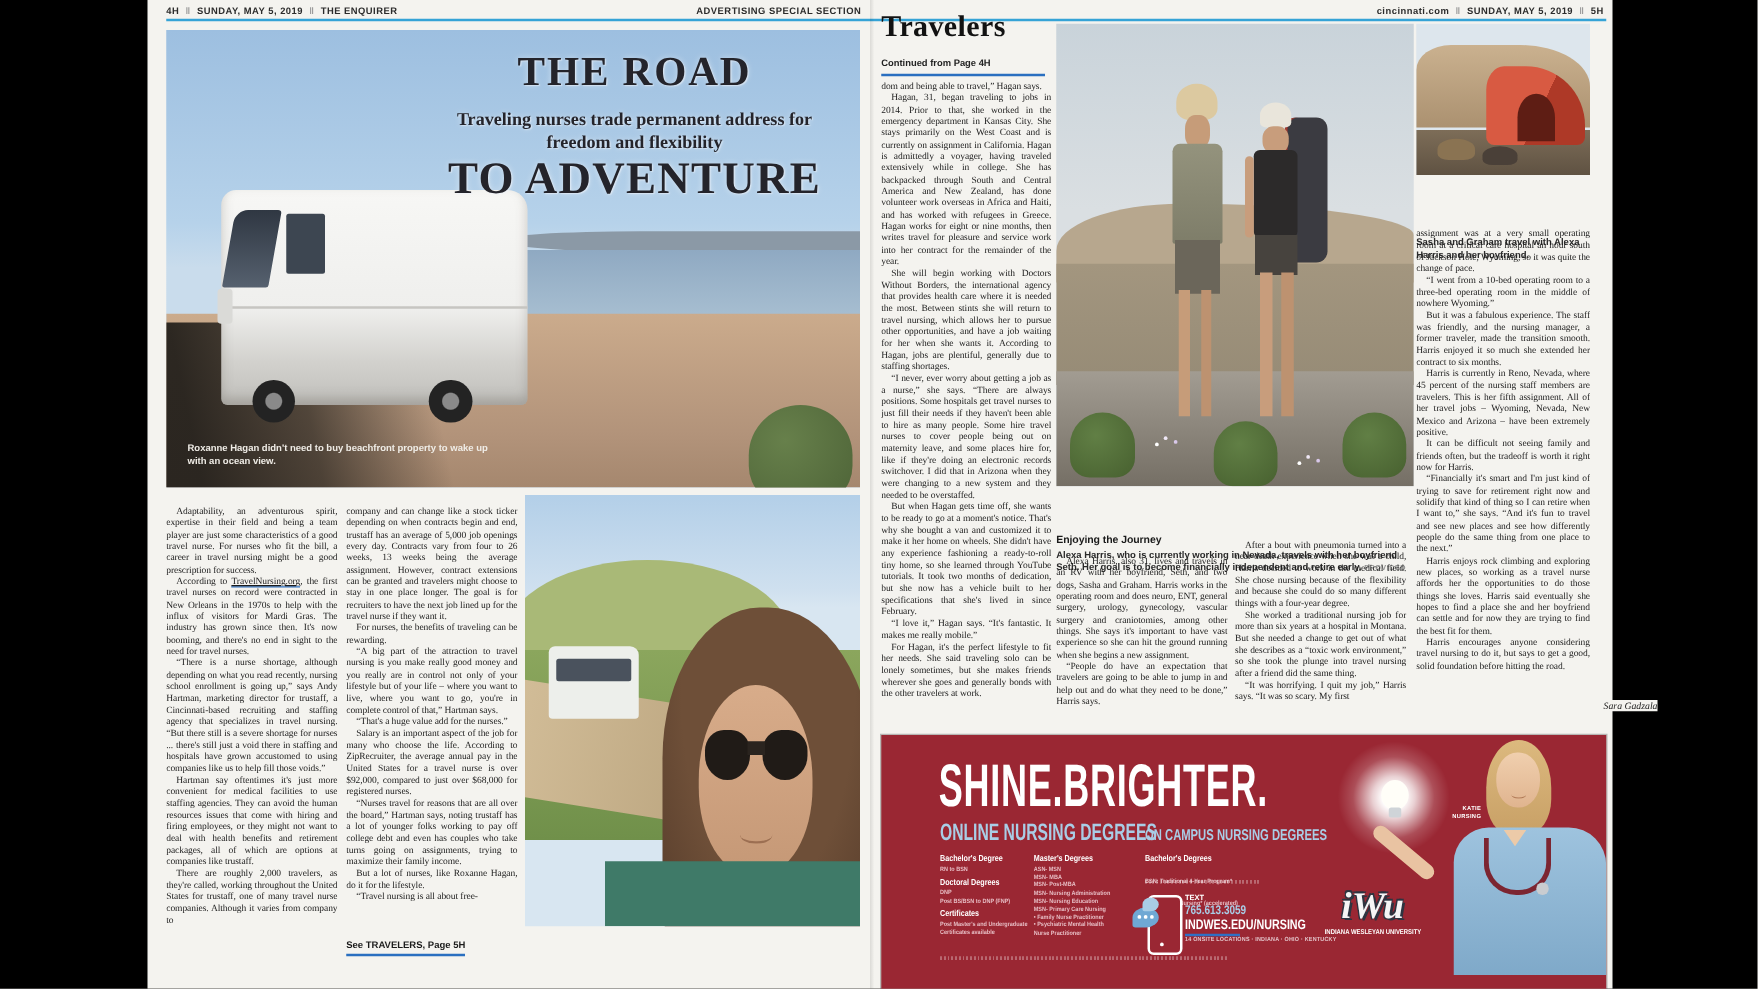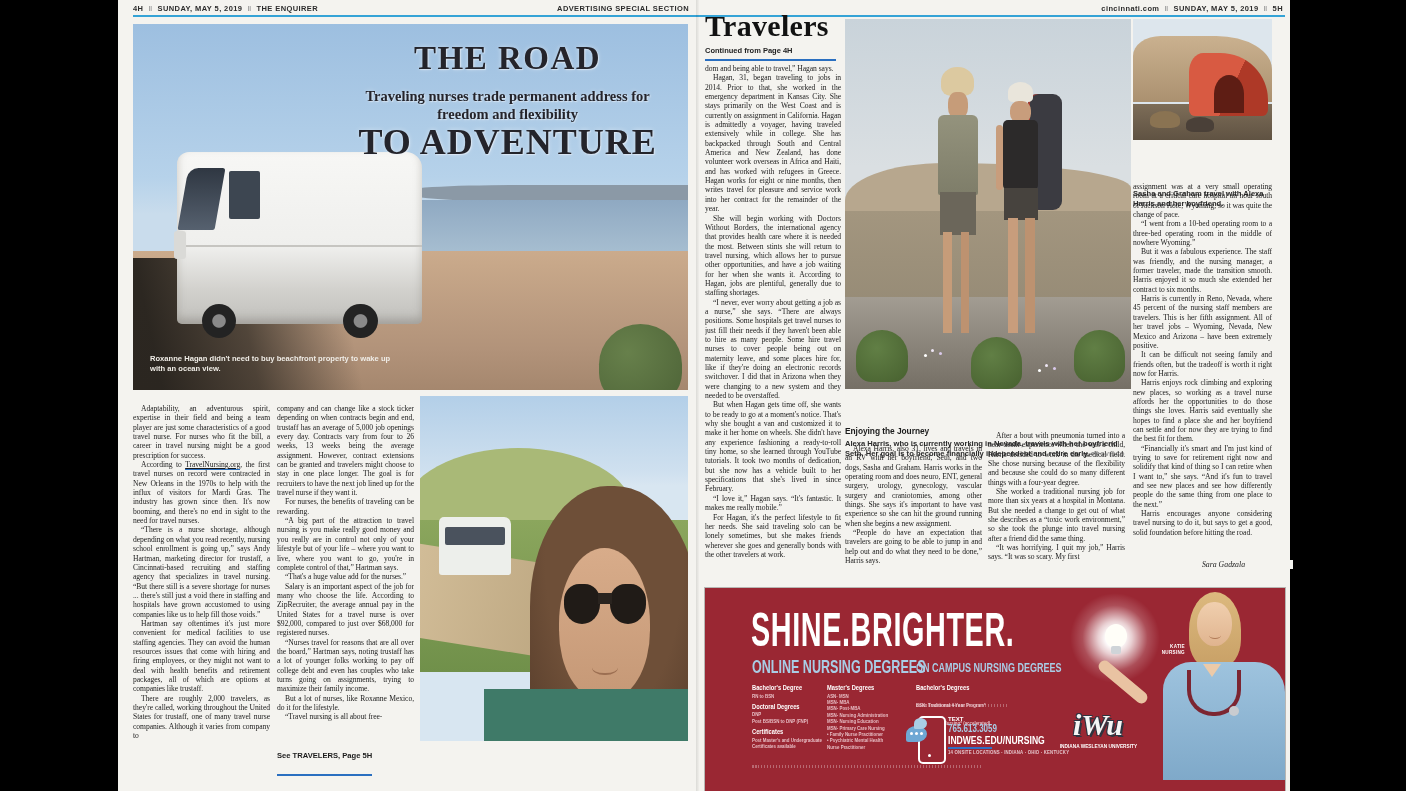--- a/index.html
+++ b/index.html
@@ -61,21 +61,21 @@
   
   .bodycol{position:absolute;width:137px;text-align:justify;color:#1b1b1b;
            font-family:"Liberation Serif",serif;font-size:7.6px;line-height:9.35px;
            letter-spacing:-0.05px;overflow:hidden;hyphens:auto;}
   .bodycol p{margin:0;text-indent:8px;}
   .cont p:first-child{text-indent:0;}
   .inline-link{border-bottom:1.5px solid #2a6fc0;text-decoration:underline;}
   #lcol1{left:15px;top:404px;height:381px;}
   #lcol2{left:159px;top:404px;height:344px;}
   #jump{position:absolute;left:159px;top:751px;font:bold 7.6px "Liberation Sans",sans-serif;
-        color:#1b1b1b;border-bottom:2px solid #2a6fc0;padding-bottom:14px;}
+        color:#1b1b1b;border-bottom:2px solid #2a6fc0;padding-bottom:3px;}
 
   
   #photo2{left:302px;top:396px;width:268px;height:345px;
           background:linear-gradient(180deg,#b3cfe8 0%,#cfe0ef 22%,#d8e6f1 26%);}
   .p2-farhill{left:-6%;top:15%;width:85%;height:36%;background:#a9b977;border-radius:100% 100% 0 0;}
   .p2-hill{left:0;top:36%;width:100%;height:44%;background:linear-gradient(180deg,#8ba65d,#70904a);}
   .p2-road{left:-8%;top:46%;width:66%;height:27%;transform:rotate(9deg);
            background:linear-gradient(95deg,#d3be99,#bba57f);border-radius:10px;}
   .p2-van{left:7%;top:35%;width:27%;height:17%;background:#edefeb;border-radius:5px 7px 3px 3px;}
   .p2-van-win{left:8%;top:18%;width:84%;height:30%;background:#4a525d;border-radius:2px;}
@@ -91,30 +91,30 @@
 
   
   .caption{position:absolute;font:bold 7.6px/9.7px "Liberation Sans",sans-serif;color:#2a2a2a;margin-top:45px;}
   .credit{font-weight:bold;font-size:5.8px;color:#8f8f8f;letter-spacing:0.4px;}
   #cap-selfie{left:302px;top:747px;width:278px;}
   #cap-couple{left:727px;top:394px;width:288px;}
   #cap-dogs{left:1015px;top:144px;width:139px;}
 
   
   #rtitle{position:absolute;left:587px;top:9px;font-family:"Liberation Serif",serif;
-          font-weight:bold;font-size:30px;color:#121212;letter-spacing:0.3px;}
+          font-weight:bold;font-size:24px;color:#121212;letter-spacing:0.3px;}
   #rcontinued{position:absolute;left:587px;top:46px;width:131px;
               font:bold 7.5px "Liberation Sans",sans-serif;color:#222;
               border-bottom:2px solid #2a6fc0;padding-bottom:4px;}
   #rcol1{left:587px;top:64px;width:136px;height:504px;}
   #rcol2{left:727px;top:426px;height:146px;}
   #rcol3{left:870px;top:431px;height:143px;}
   #rcol4{left:1015px;top:182px;width:139px;height:376px;}
   #rcol2 .colsub{font:bold 8.4px "Liberation Sans",sans-serif;margin-bottom:8px;text-indent:0;}
-  #rbyline{position:absolute;left:1036px;top:560px;width:139px;text-align:center;
+  #rbyline{position:absolute;left:1069px;top:560px;width:139px;text-align:right;
            font:italic 7.8px "Liberation Serif",serif;color:#1b1b1b;background:#f4f3ef;}
 
   
   #photo3{left:727px;top:19px;width:286px;height:370px;
           background:linear-gradient(180deg,#c9d3da 0%,#dadfe2 40%);}
   .p3-ridge{left:0;top:39%;width:100%;height:17%;background:#b7a78e;border-radius:35% 65% 0 0/60% 40% 0 0;}
   .p3-mid{left:0;top:52%;width:100%;height:26%;background:linear-gradient(180deg,#a3967f,#968b76);}
   .p3-rocks{left:0;bottom:0;width:100%;height:25%;background:linear-gradient(180deg,#a29c92,#756f65);}
   .p3-plant{bottom:2%;width:18%;height:14%;border-radius:50% 50% 30% 30%;
             background:radial-gradient(circle at 40% 35%,#617f45,#47602f);}
@@ -266,21 +266,21 @@
       <p class="para">Hartman say oftentimes it's just more convenient for medical facilities to use staffing agencies. They can avoid the human resources issues that come with hiring and firing employees, or they might not want to deal with health benefits and retirement packages, all of which are options at companies like trustaff.</p>
       <p class="para">There are roughly 2,000 travelers, as they're called, working throughout the United States for trustaff, one of many travel nurse companies. Although it varies from company to</p>
     </div>
   <div class="bodycol cont" id="lcol2">
       <p class="para">company and can change like a stock ticker depending on when contracts begin and end, trustaff has an average of 5,000 job openings every day. Contracts vary from four to 26 weeks, 13 weeks being the average assignment. However, contract extensions can be granted and travelers might choose to stay in one place longer. The goal is for recruiters to have the next job lined up for the travel nurse if they want it.</p>
       <p class="para">For nurses, the benefits of traveling can be rewarding.</p>
       <p class="para">“A big part of the attraction to travel nursing is you make really good money and you really are in control not only of your lifestyle but of your life – where you want to live, where you want to go, you're in complete control of that,” Hartman says.</p>
       <p class="para">“That's a huge value add for the nurses.”</p>
       <p class="para">Salary is an important aspect of the job for many who choose the life. According to ZipRecruiter, the average annual pay in the United States for a travel nurse is over $92,000, compared to just over $68,000 for registered nurses.</p>
       <p class="para">“Nurses travel for reasons that are all over the board,” Hartman says, noting trustaff has a lot of younger folks working to pay off college debt and even has couples who take turns going on assignments, trying to maximize their family income.</p>
-      <p class="para">But a lot of nurses, like Roxanne Mexico, do it for the lifestyle.</p>
+      <p class="para">But a lot of nurses, like Roxanne Hagan, do it for the lifestyle.</p>
       <p class="para">“Travel nursing is all about free-</p>
     </div>
   <div id="jump">See TRAVELERS, Page 5H</div>
 
   <div class="photo" id="photo2">
     <div class="p2-farhill"></div>
     <div class="p2-hill"></div>
     <div class="p2-road"></div>
     <div class="p2-van">
       <div class="p2-van-win"></div>
@@ -365,22 +365,22 @@
     <div class="p4-dog2"></div>
   </div>
   <div class="caption" id="cap-dogs">Sasha and Graham travel with Alexa Harris and her boyfriend.</div>
 
   <div class="bodycol cont" id="rcol4">
       <p class="para">assignment was at a very small operating room at a critical care hospital an hour south of Jackson Hole, Wyoming, so it was quite the change of pace.</p>
       <p class="para">“I went from a 10-bed operating room to a three-bed operating room in the middle of nowhere Wyoming.”</p>
       <p class="para">But it was a fabulous experience. The staff was friendly, and the nursing manager, a former traveler, made the transition smooth. Harris enjoyed it so much she extended her contract to six months.</p>
       <p class="para">Harris is currently in Reno, Nevada, where 45 percent of the nursing staff members are travelers. This is her fifth assignment. All of her travel jobs – Wyoming, Nevada, New Mexico and Arizona – have been extremely positive.</p>
       <p class="para">It can be difficult not seeing family and friends often, but the tradeoff is worth it right now for Harris.</p>
+      <p class="para">“Financially it's smart and I'm just kind of trying to save for retirement right now and solidify that kind of thing so I can retire when I want to,” she says. “And it's fun to travel and see new places and see how differently people do the same thing from one place to the next.”</p>
       <p class="para">Harris enjoys rock climbing and exploring new places, so working as a travel nurse affords her the opportunities to do those things she loves. Harris said eventually she hopes to find a place she and her boyfriend can settle and for now they are trying to find the best fit for them.</p>
-      <p class="para">“Financially it's smart and I'm just kind of trying to save for retirement right now and solidify that kind of thing so I can retire when I want to,” she says. “And it's fun to travel and see new places and see how differently people do the same thing from one place to the next.”</p>
       <p class="para">Harris encourages anyone considering travel nursing to do it, but says to get a good, solid foundation before hitting the road.</p>
     </div>
   <div id="rbyline">Sara Gadzala</div>
 
   <div id="ad">
     <div class="a cond" id="ad-shine">SHINE.BRIGHTER.</div>
     <div class="a cond" id="ad-online">ONLINE NURSING DEGREES</div>
     <div class="a cond" id="ad-oncampus">ON CAMPUS NURSING DEGREES</div>
 
     <div class="ad-degcol" id="ad-col1">

